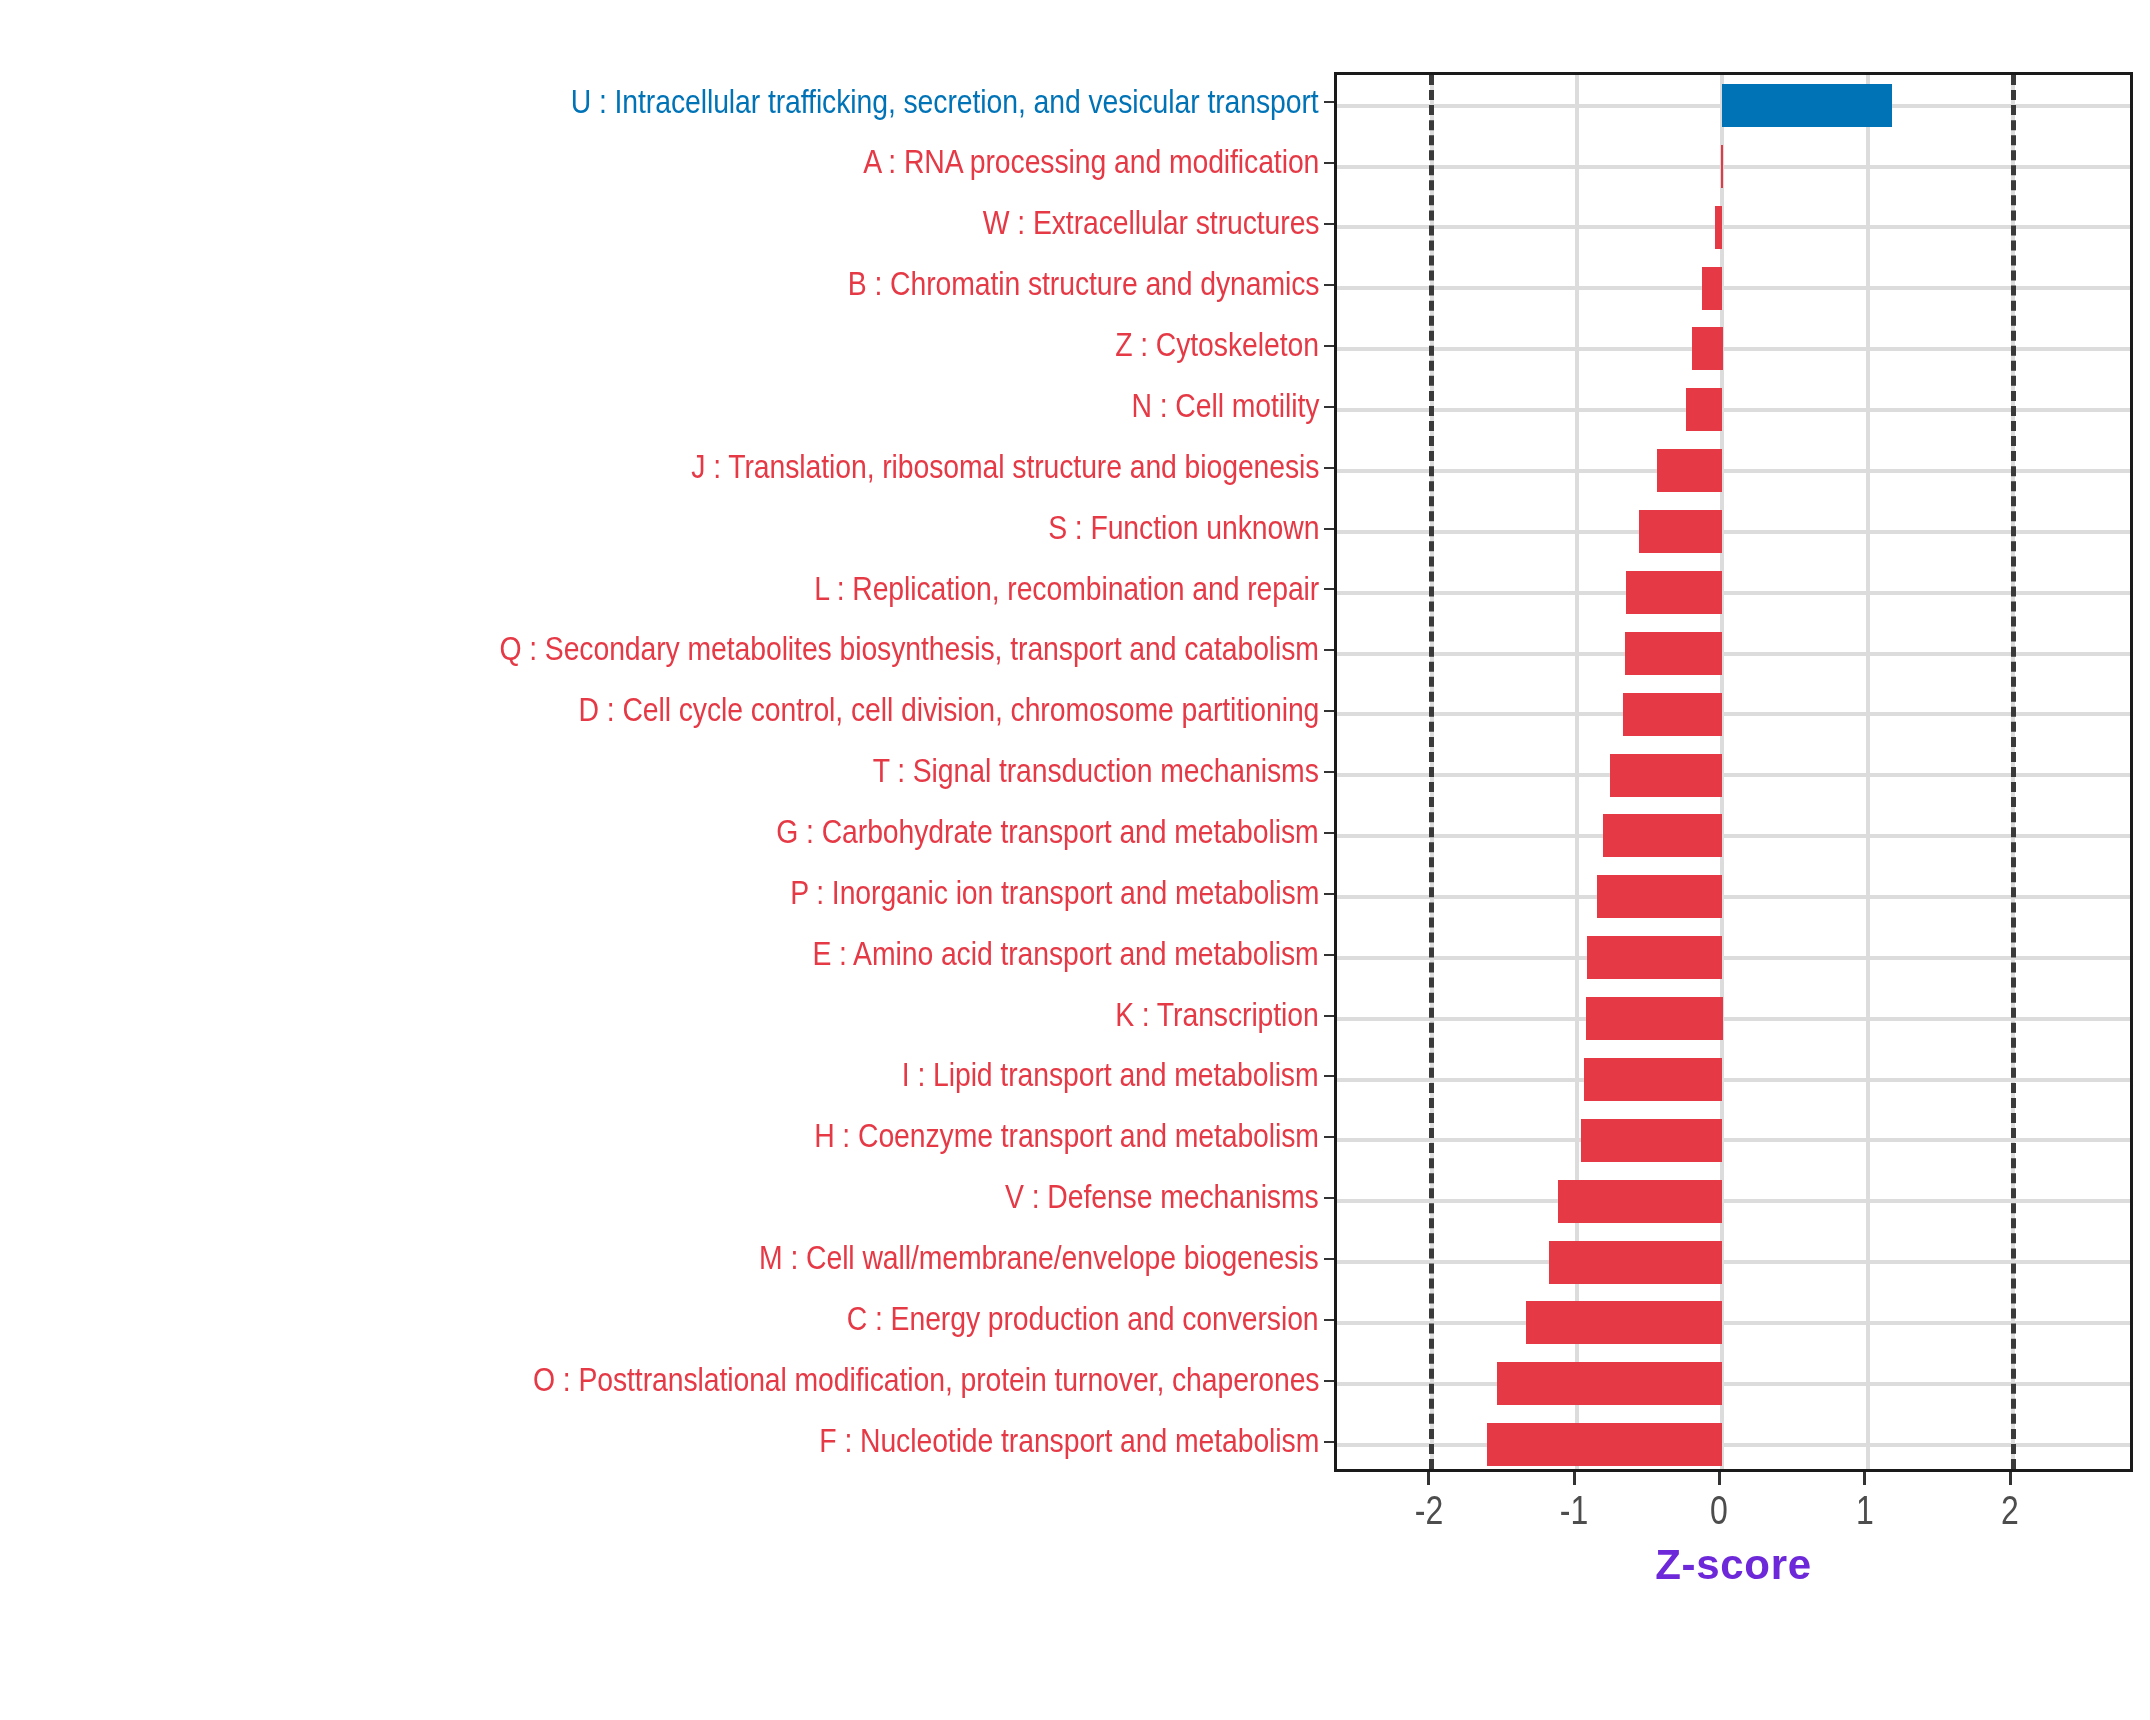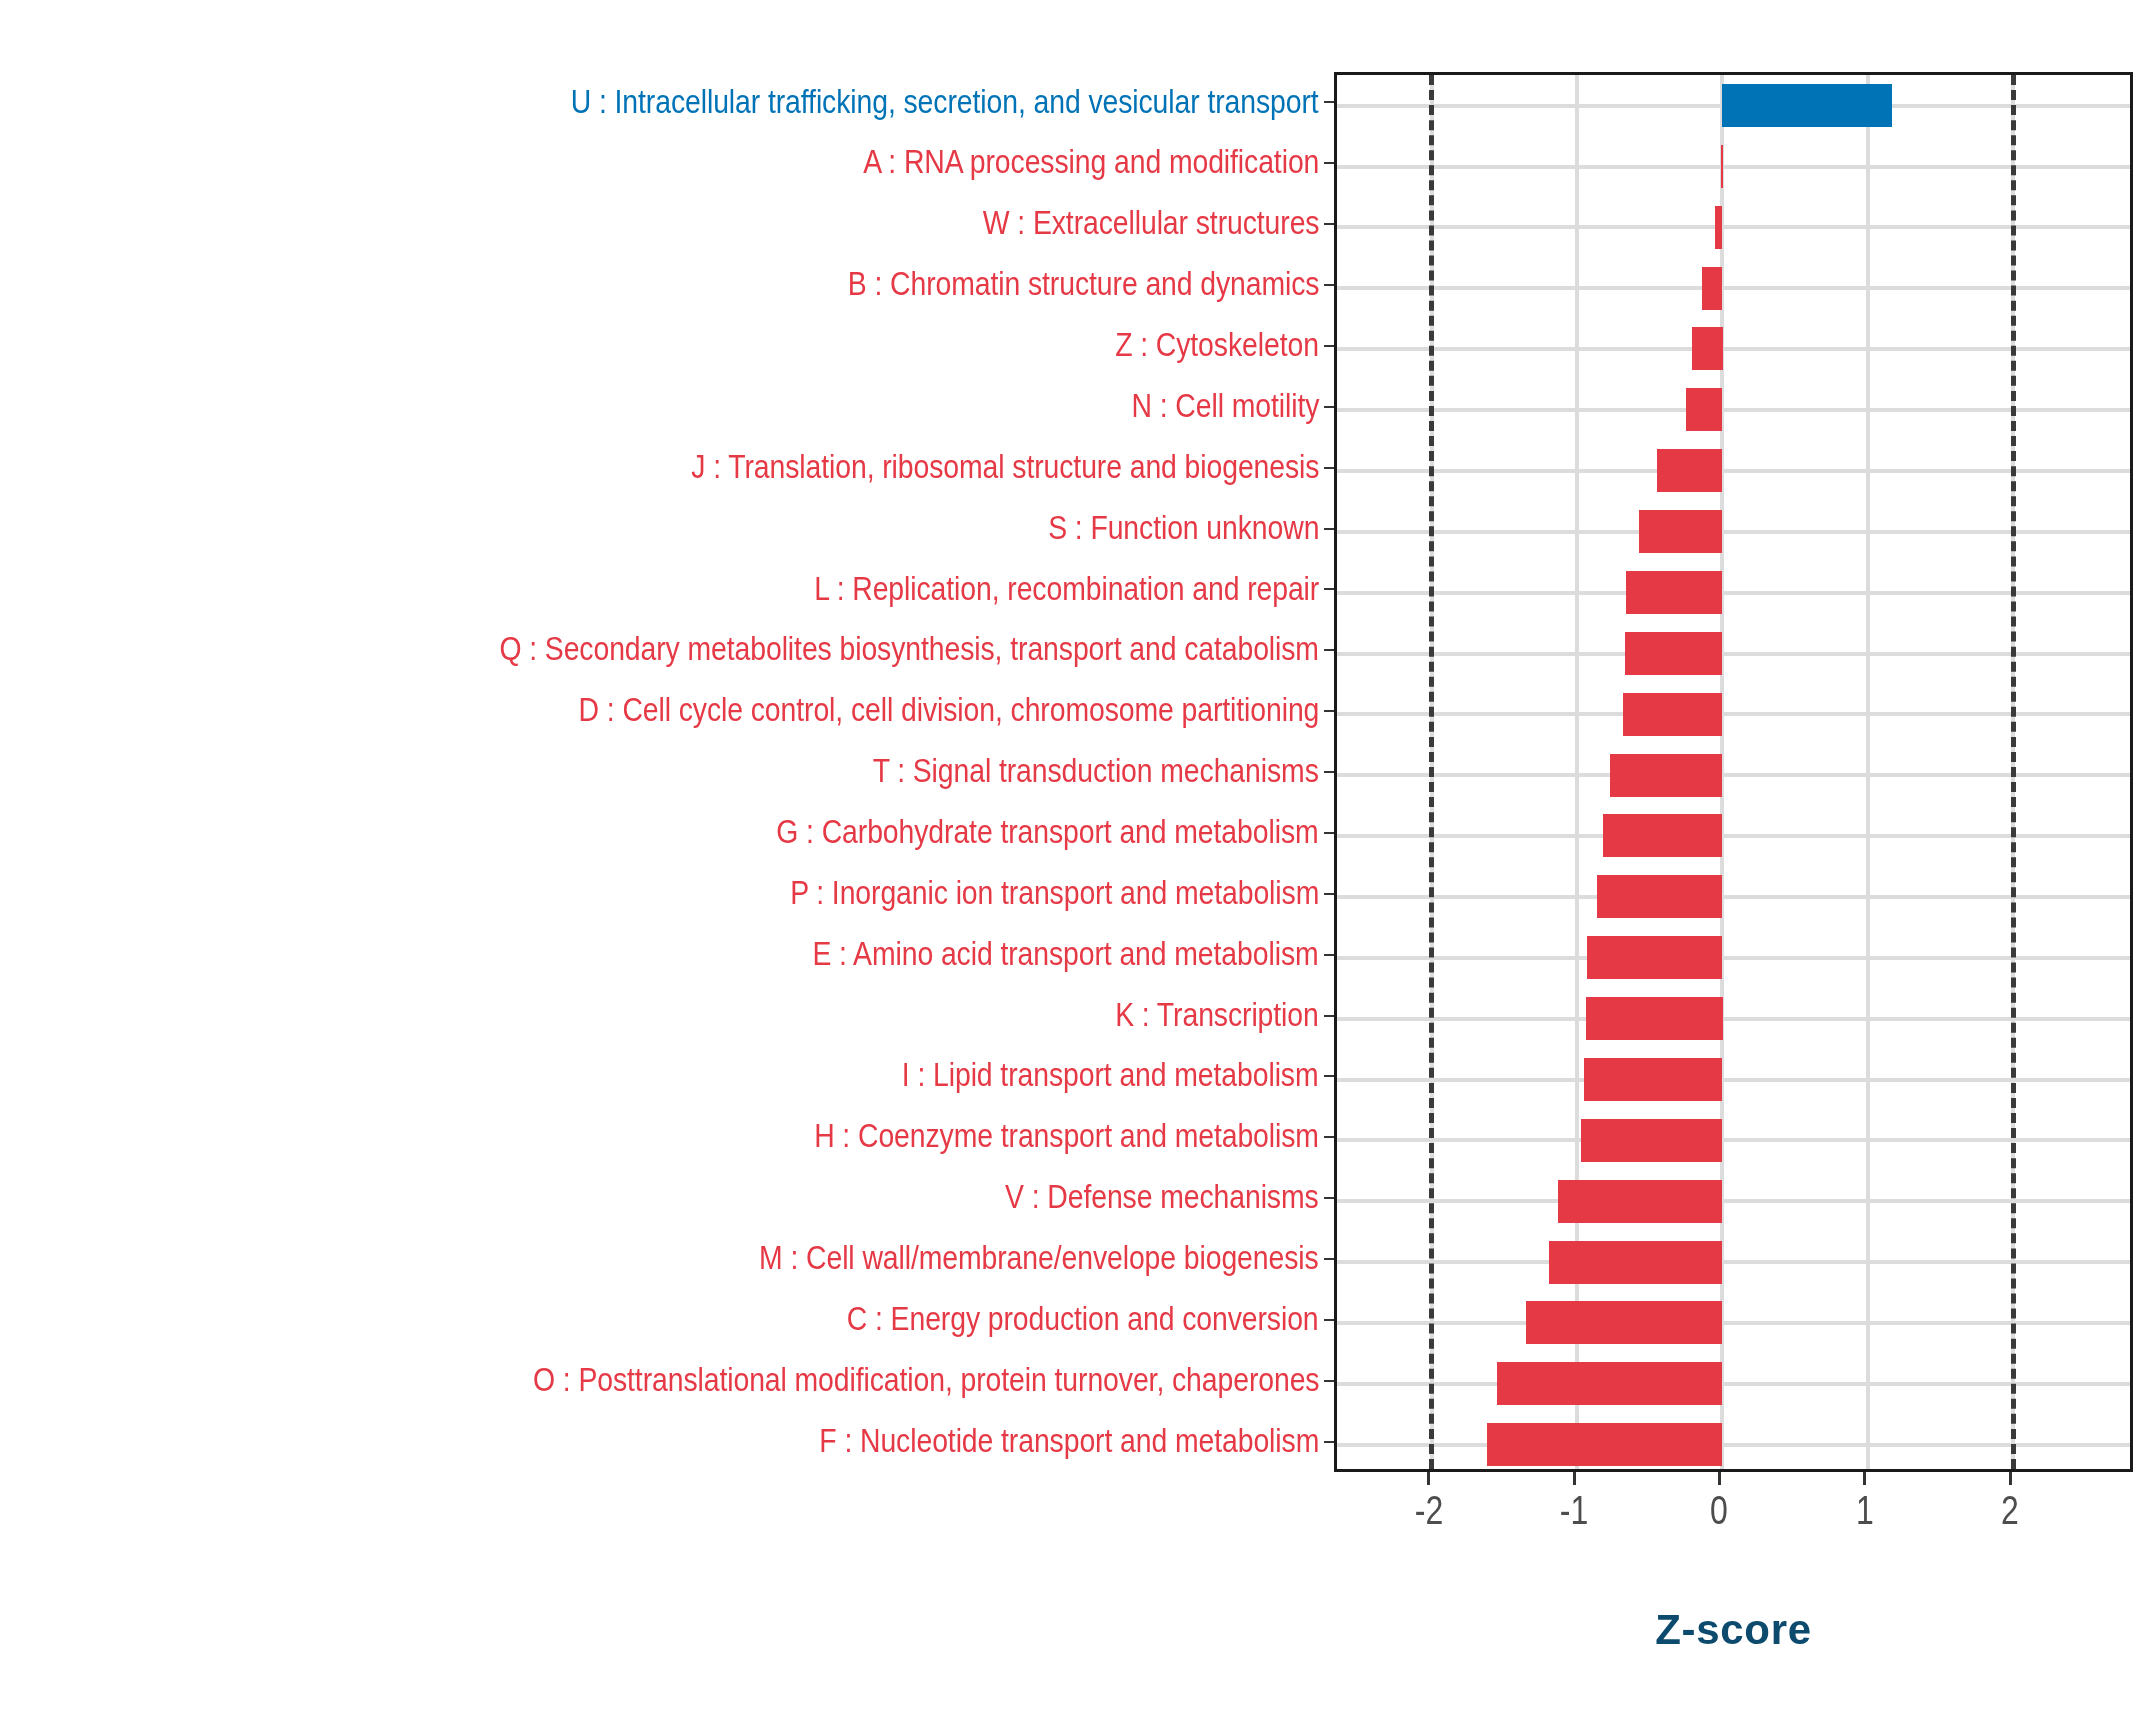--- a/index.html
+++ b/index.html
@@ -44,22 +44,22 @@
   }
 
   
   .xtick{position:absolute;width:2.9px;height:13px;background:#333;top:1472px;}
   .xlab{
     position:absolute;top:1488px;width:86px;margin-left:-43px;
     text-align:center;font-size:40px;color:#4d4d4d;
     transform:scaleX(0.8);
   }
   #xtitle{
-    position:absolute;top:1606px;left:1334px;width:799px;
-    text-align:center;font-size:42px;font-weight:bold;color:#0c4a6e;
+    position:absolute;top:1541px;left:1334px;width:799px;
+    text-align:center;font-size:42px;font-weight:bold;color:#6d28d9;
     letter-spacing:0.7px;
   }
 
   
   #legend{
     position:absolute;top:1622px;left:0;width:2151px;
     display:flex;justify-content:center;align-items:center;gap:30px;
   }
   .lg-item{display:flex;align-items:center;gap:16px;}
   .lg-swatch{width:42px;height:43px;}

